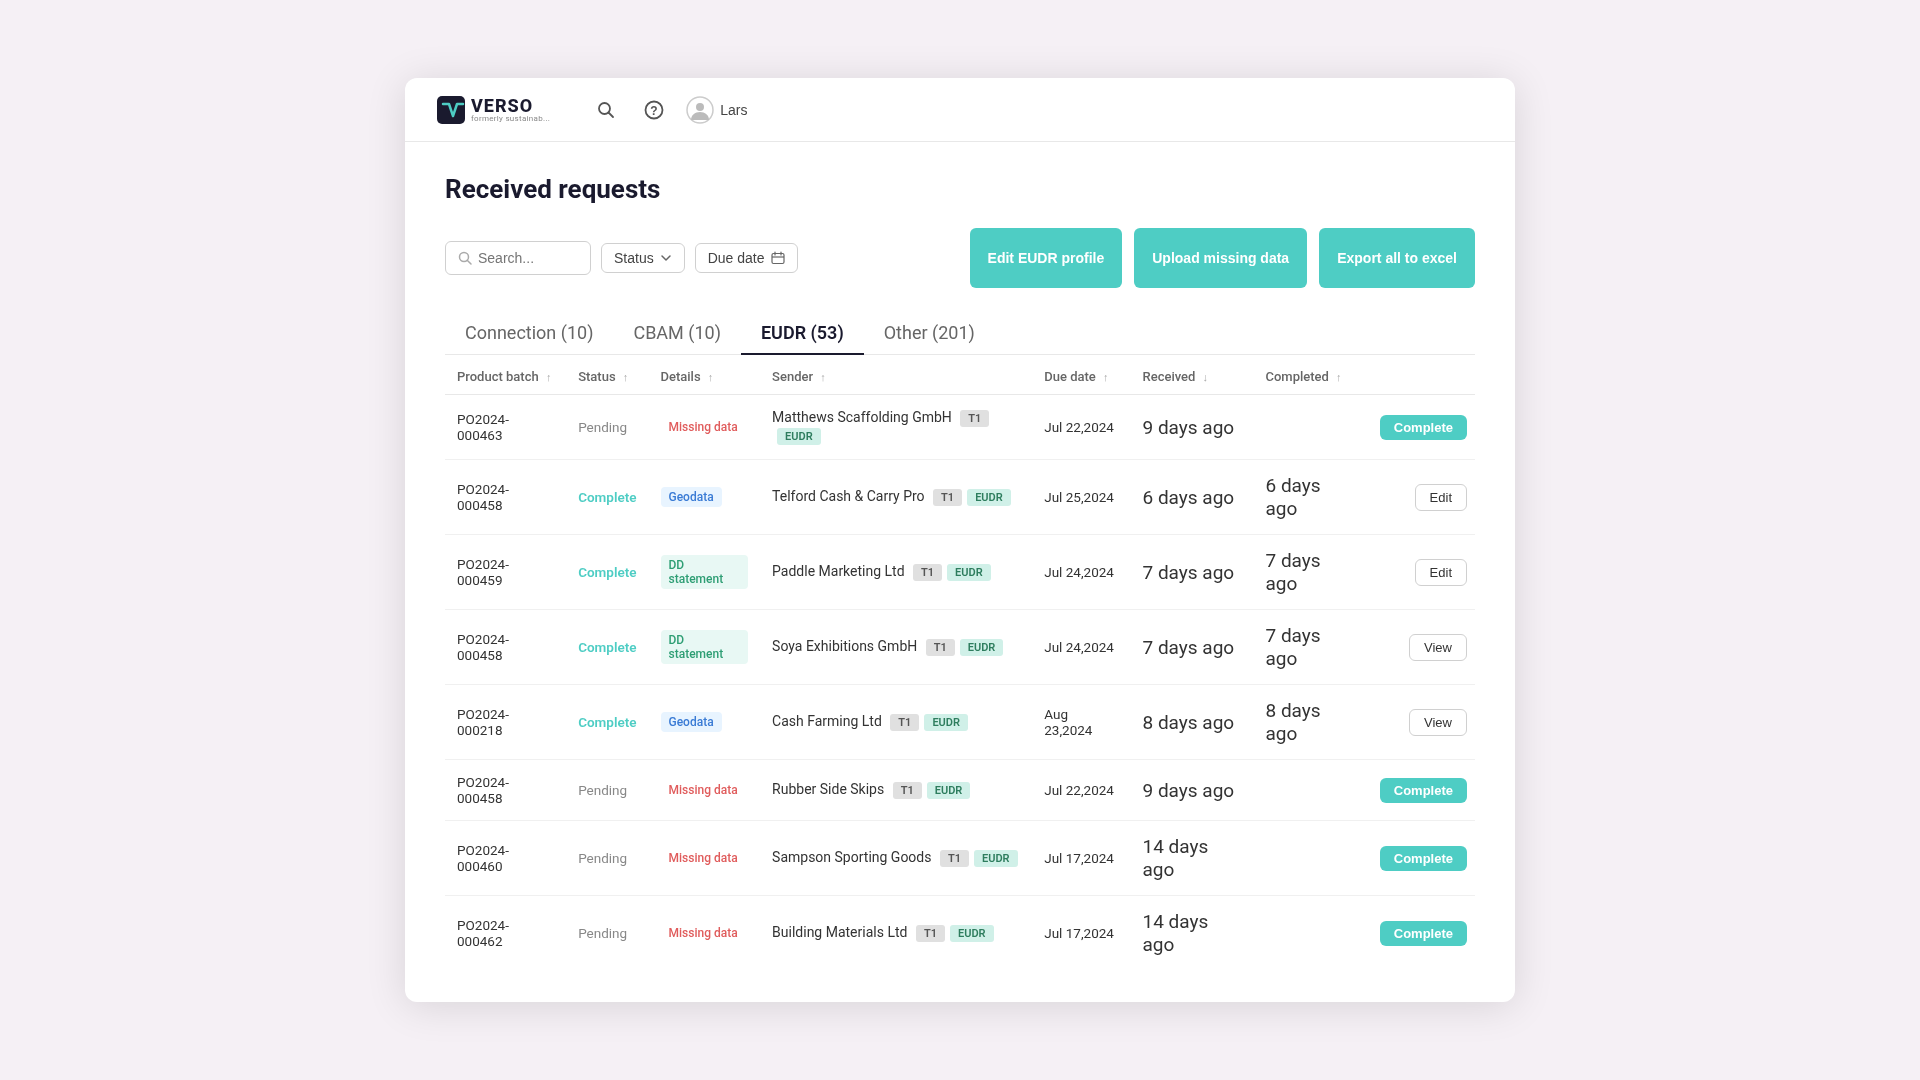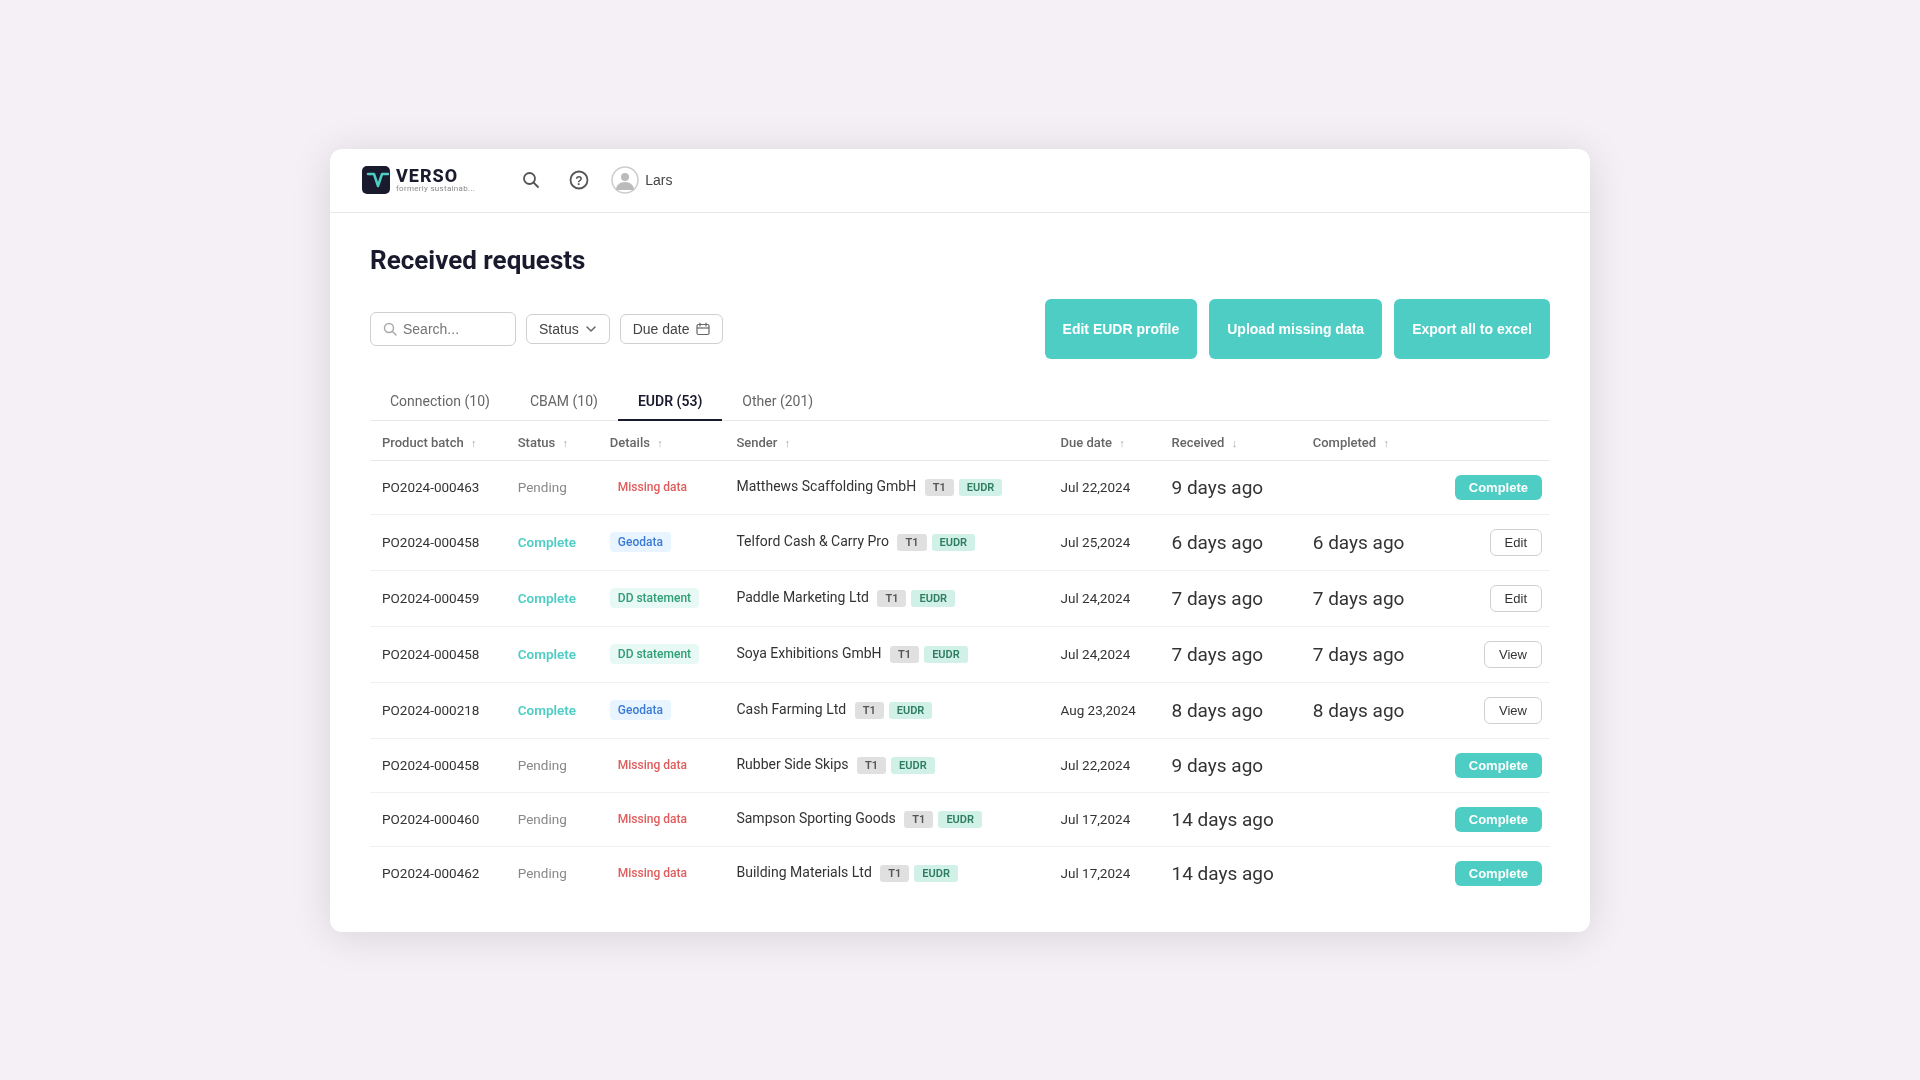--- a/index.html
+++ b/index.html
@@ -8,21 +8,21 @@
       font-family: -apple-system, BlinkMacSystemFont, 'Segoe UI', Roboto, sans-serif;
       min-height: 1080px;
       display: flex;
       align-items: center;
       justify-content: center;
     }
     .window {
       background: #fff;
       border-radius: 12px;
       box-shadow: 0 4px 40px rgba(0,0,0,0.12);
-      width: 1260px;
+      width: 1110px;
       min-height: 660px;
       overflow: hidden;
     }
     
     .nav {
       display: flex;
       align-items: center;
       padding: 0 32px;
       border-bottom: 1px solid #e8e8e8;
       height: 64px;
@@ -176,21 +176,21 @@
 
     
     .tabs {
       display: flex;
       gap: 0;
       border-bottom: 1px solid #e8e8e8;
       margin-bottom: 0;
     }
     .tab {
       padding: 10px 20px;
-      font-size: 14px;
+      font-size: 18px;
       color: #666;
       cursor: pointer;
       border-bottom: 2px solid transparent;
       margin-bottom: -1px;
       white-space: nowrap;
     }
     .tab.active {
       color: #1a1a2e;
       font-weight: 600;
       border-bottom: 2px solid #1a1a2e;

